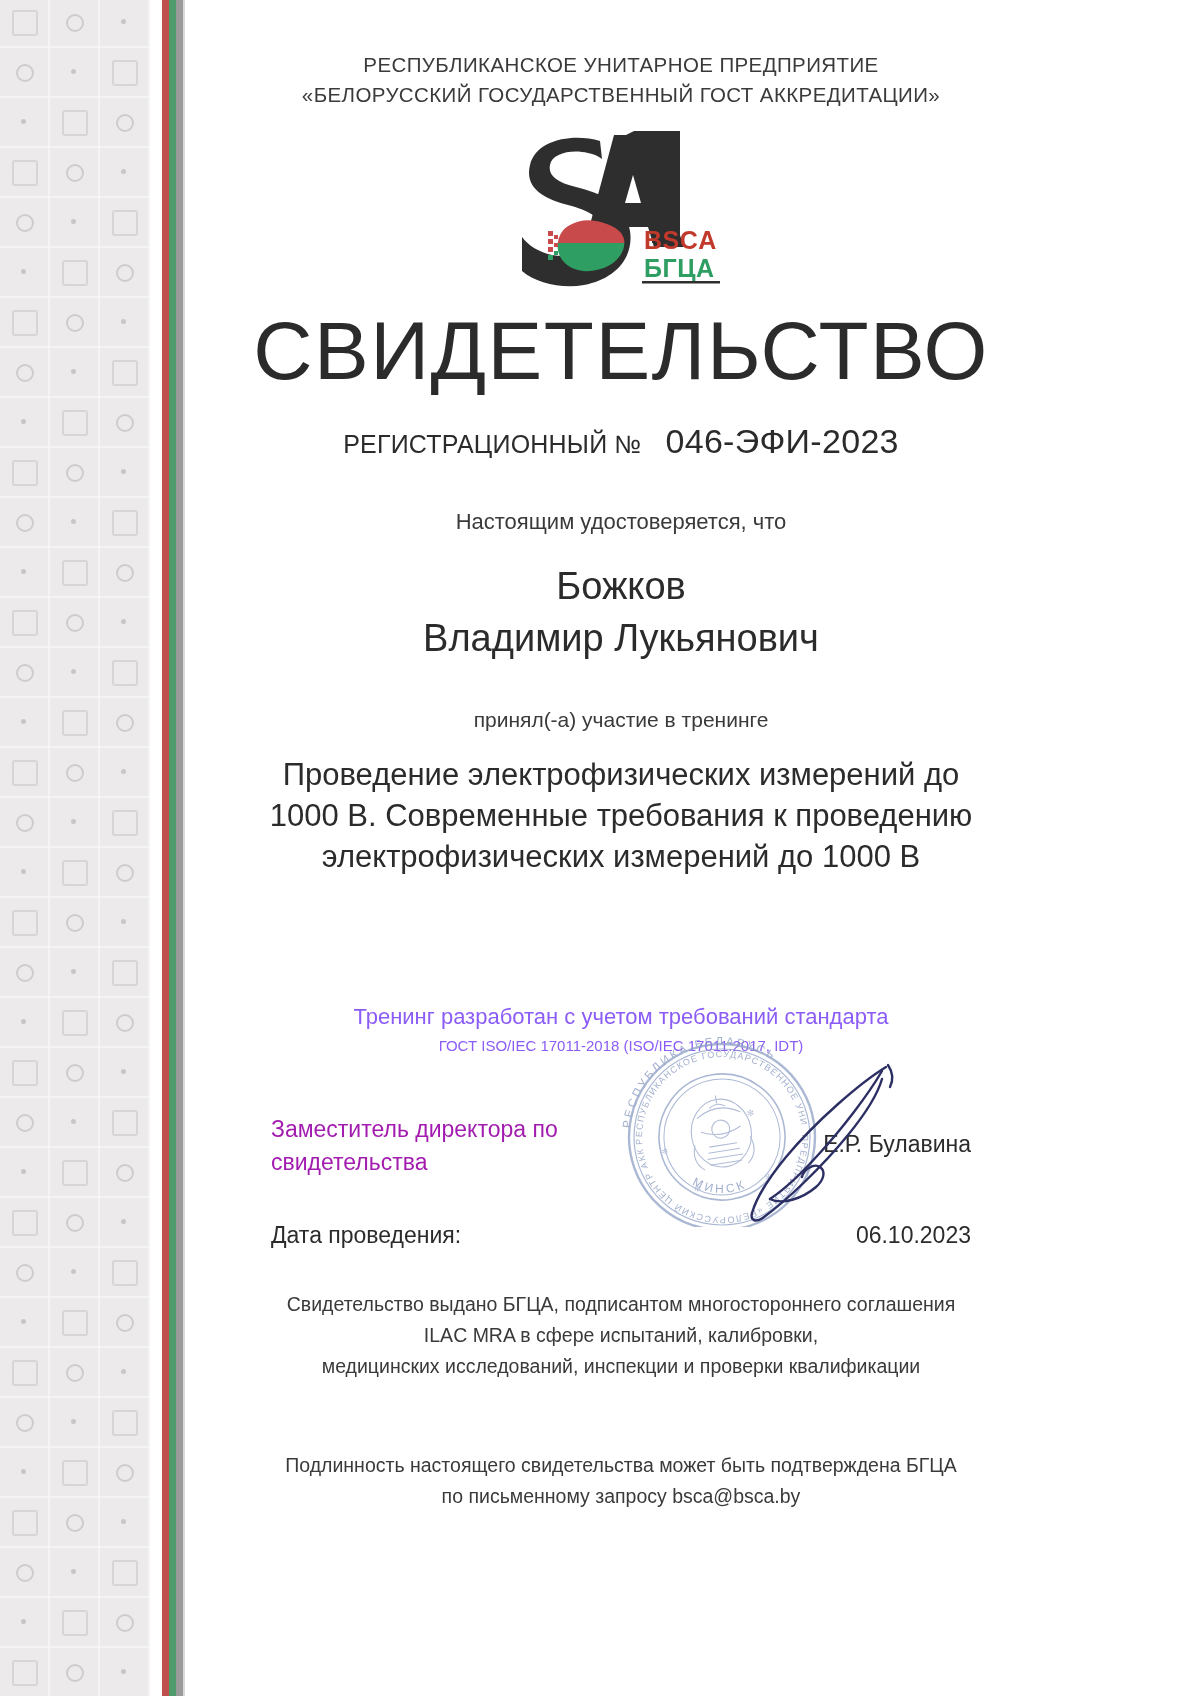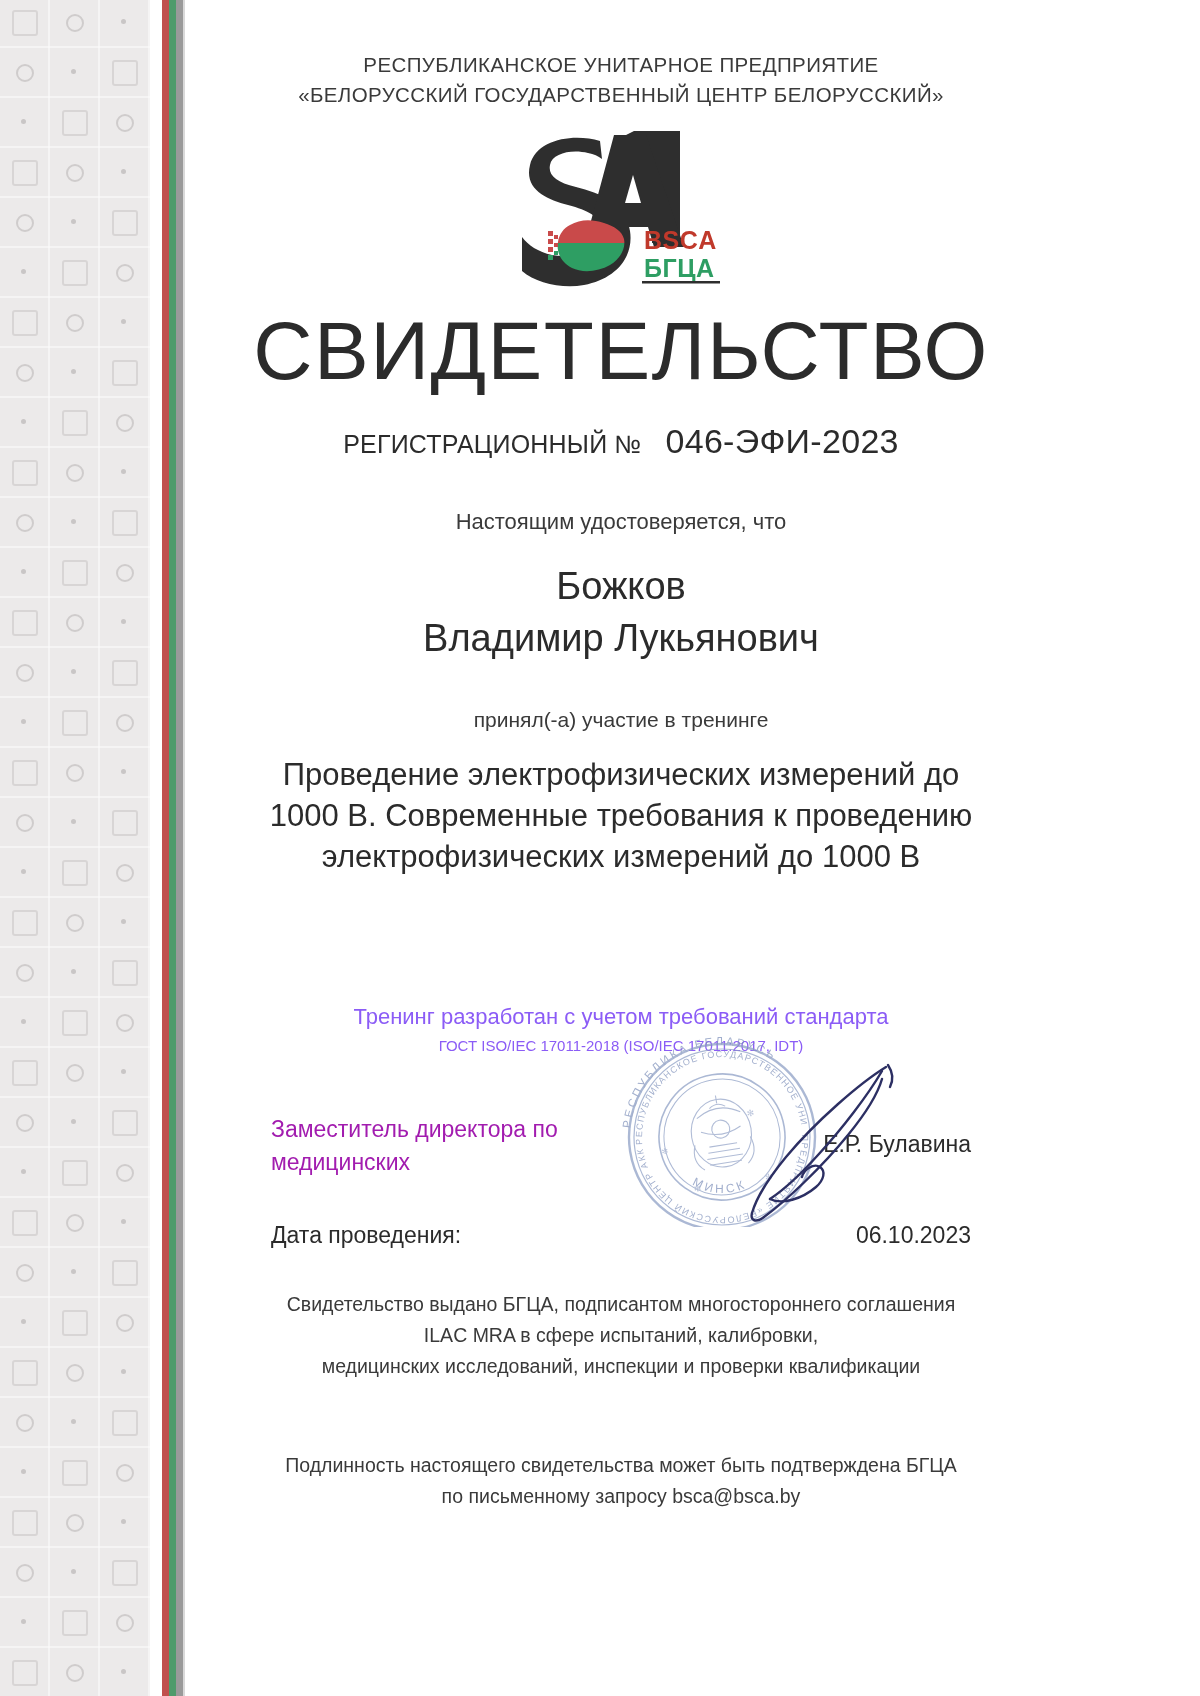--- a/index.html
+++ b/index.html
@@ -259,21 +259,21 @@
   <div class="band-white"></div>
   <div class="band-red"></div>
   <div class="band-green"></div>
   <div class="band-gray"></div>
   <div class="band-edge"></div>
 
   <div class="content">
 
     <div class="org">
       <div>РЕСПУБЛИКАНСКОЕ УНИТАРНОЕ ПРЕДПРИЯТИЕ</div>
-      <div>«БЕЛОРУССКИЙ ГОСУДАРСТВЕННЫЙ ЦЕНТР БЕЛОРУССКИЙ»</div>
+      <div>«БЕЛОРУССКИЙ ГОСУДАРСТВЕННЫЙ ГОСТ АККРЕДИТАЦИИ»</div>
     </div>
 
     <div class="logo-wrap">
       <svg class="logo-svg" width="250" height="175" viewBox="0 0 250 175" xmlns="http://www.w3.org/2000/svg">
 
         <g>
           <path d="M104 18 C78 10, 40 16, 34 42 C28 66, 50 76, 72 82
                    C94 88, 106 94, 104 110 C102 128, 78 136, 56 132
                    C42 129, 32 122, 26 114 L26 148 C40 160, 66 166, 88 162
                    C120 156, 138 134, 134 108 C130 80, 104 70, 80 64
@@ -337,21 +337,21 @@
     </div>
 
     <div class="std">
       <div>Тренинг разработан с учетом требований стандарта</div>
       <div class="s2">ГОСТ ISO/IEC 17011-2018 (ISO/IEC 17011:2017, IDT)</div>
     </div>
 
     <div class="sign-row">
       <div class="sign-role">
         <div>Заместитель директора по</div>
-        <div>медицинских</div>
+        <div>свидетельства</div>
       </div>
       <div class="sign-name">Е.Р. Булавина</div>
     </div>
 
     <div class="date-row">
       <div class="date-label">Дата проведения:</div>
       <div class="date-value">06.10.2023</div>
     </div>
 
     <div class="issued">

